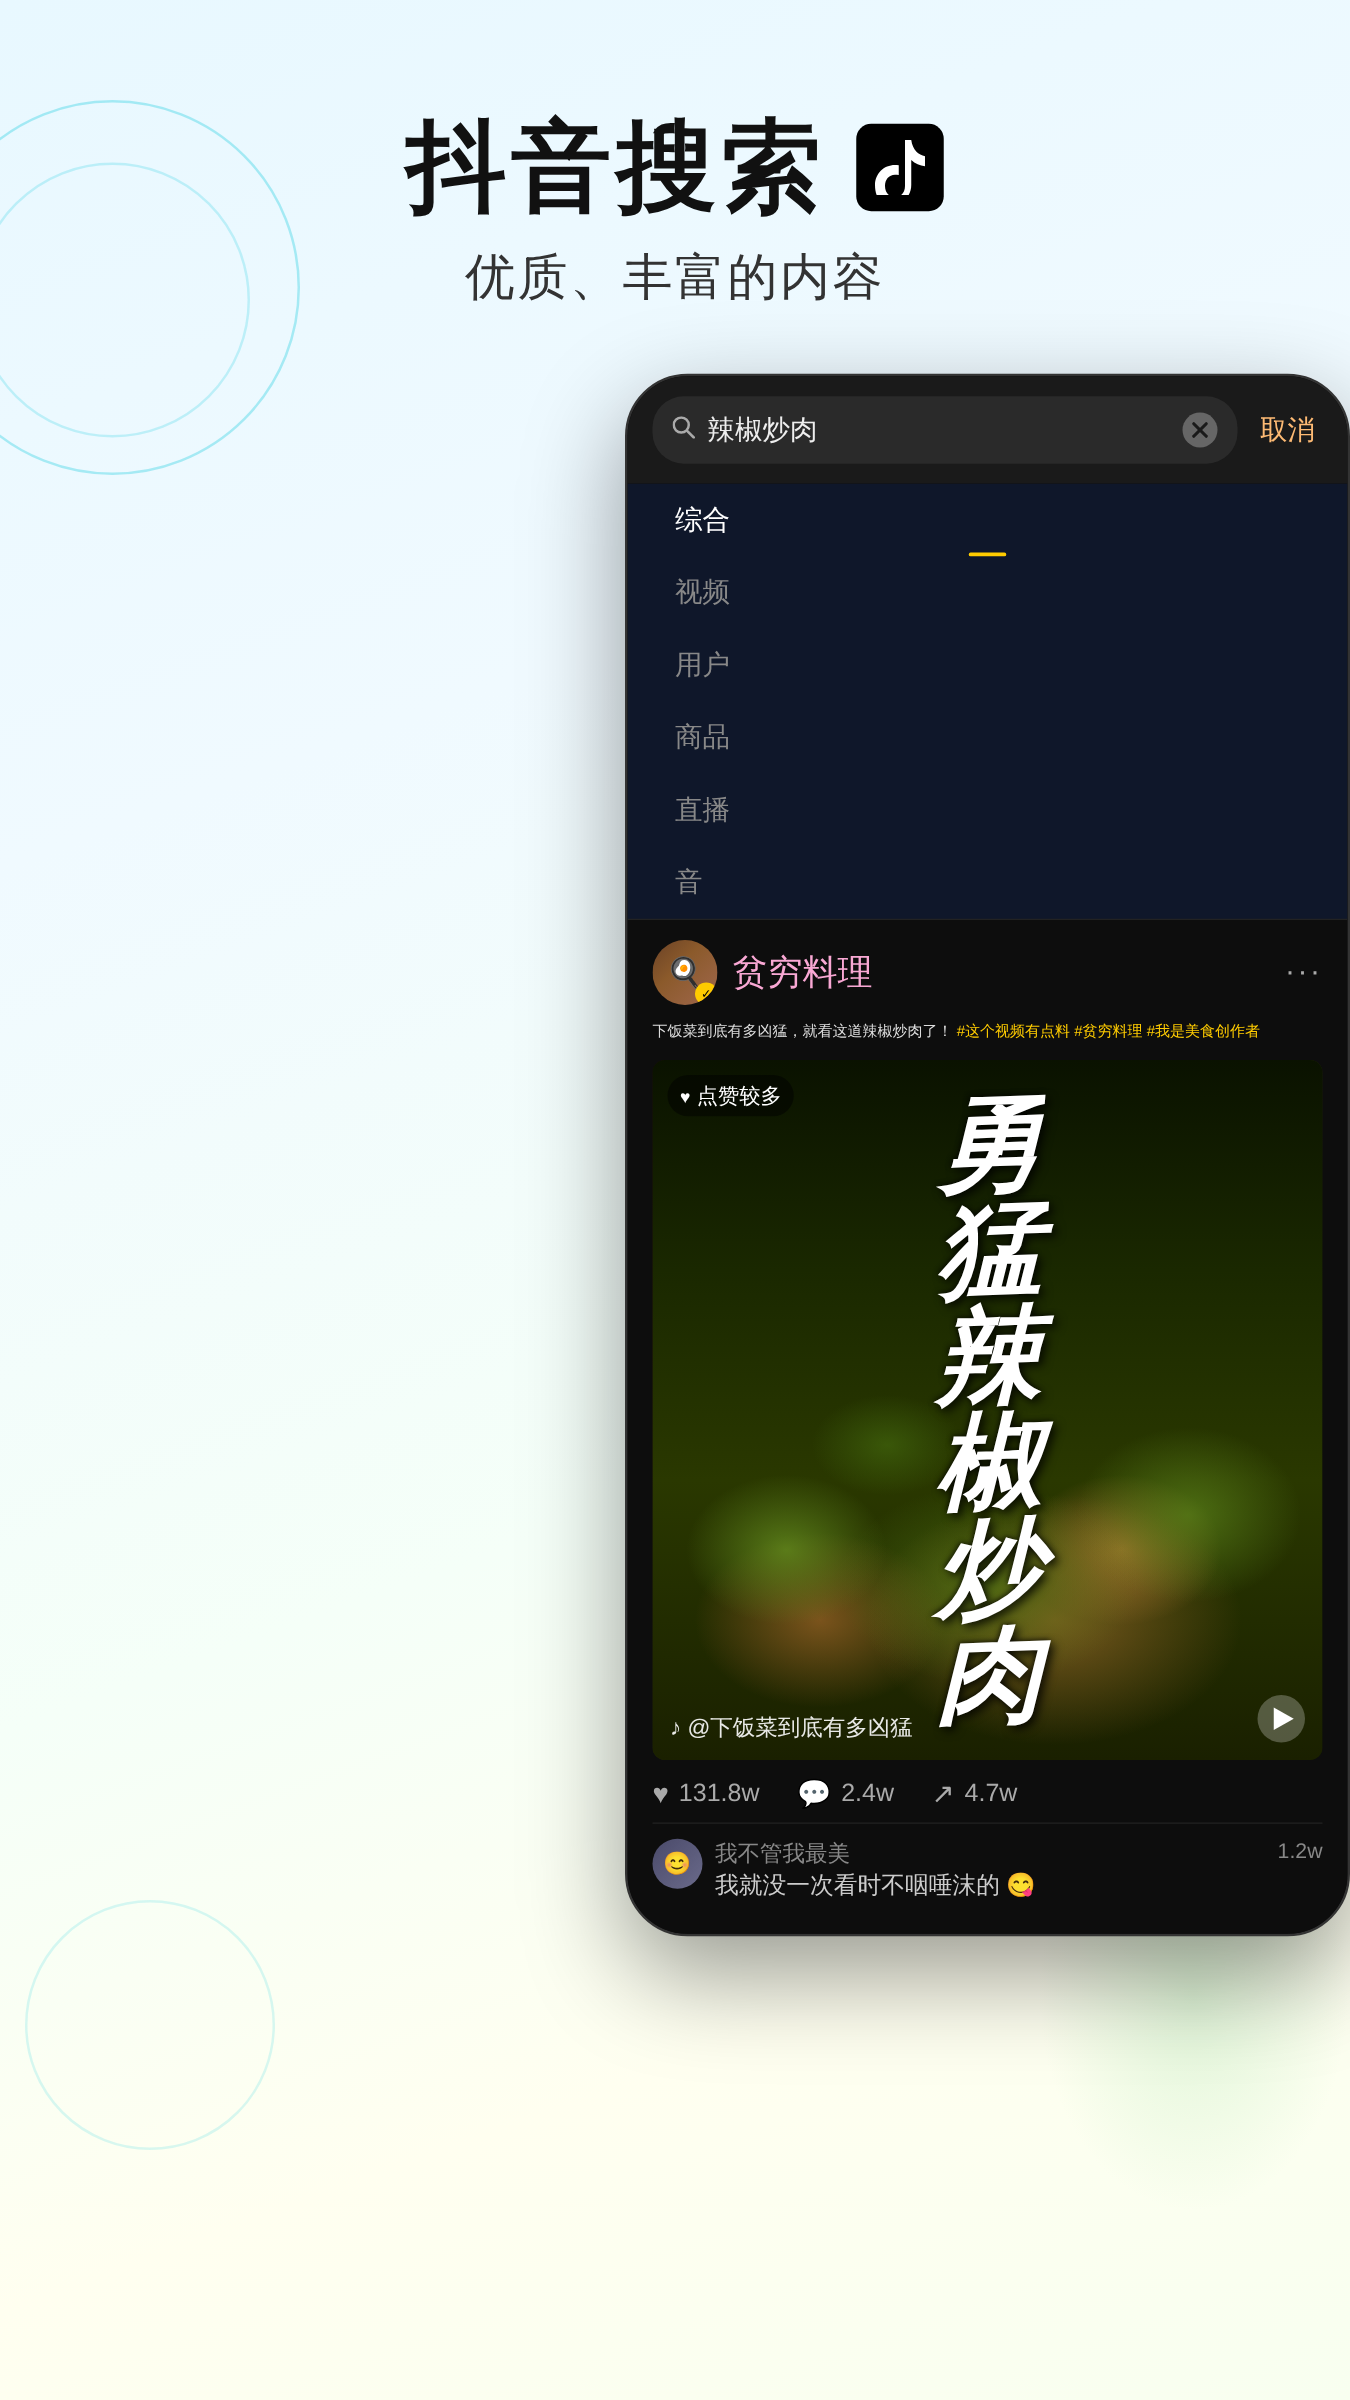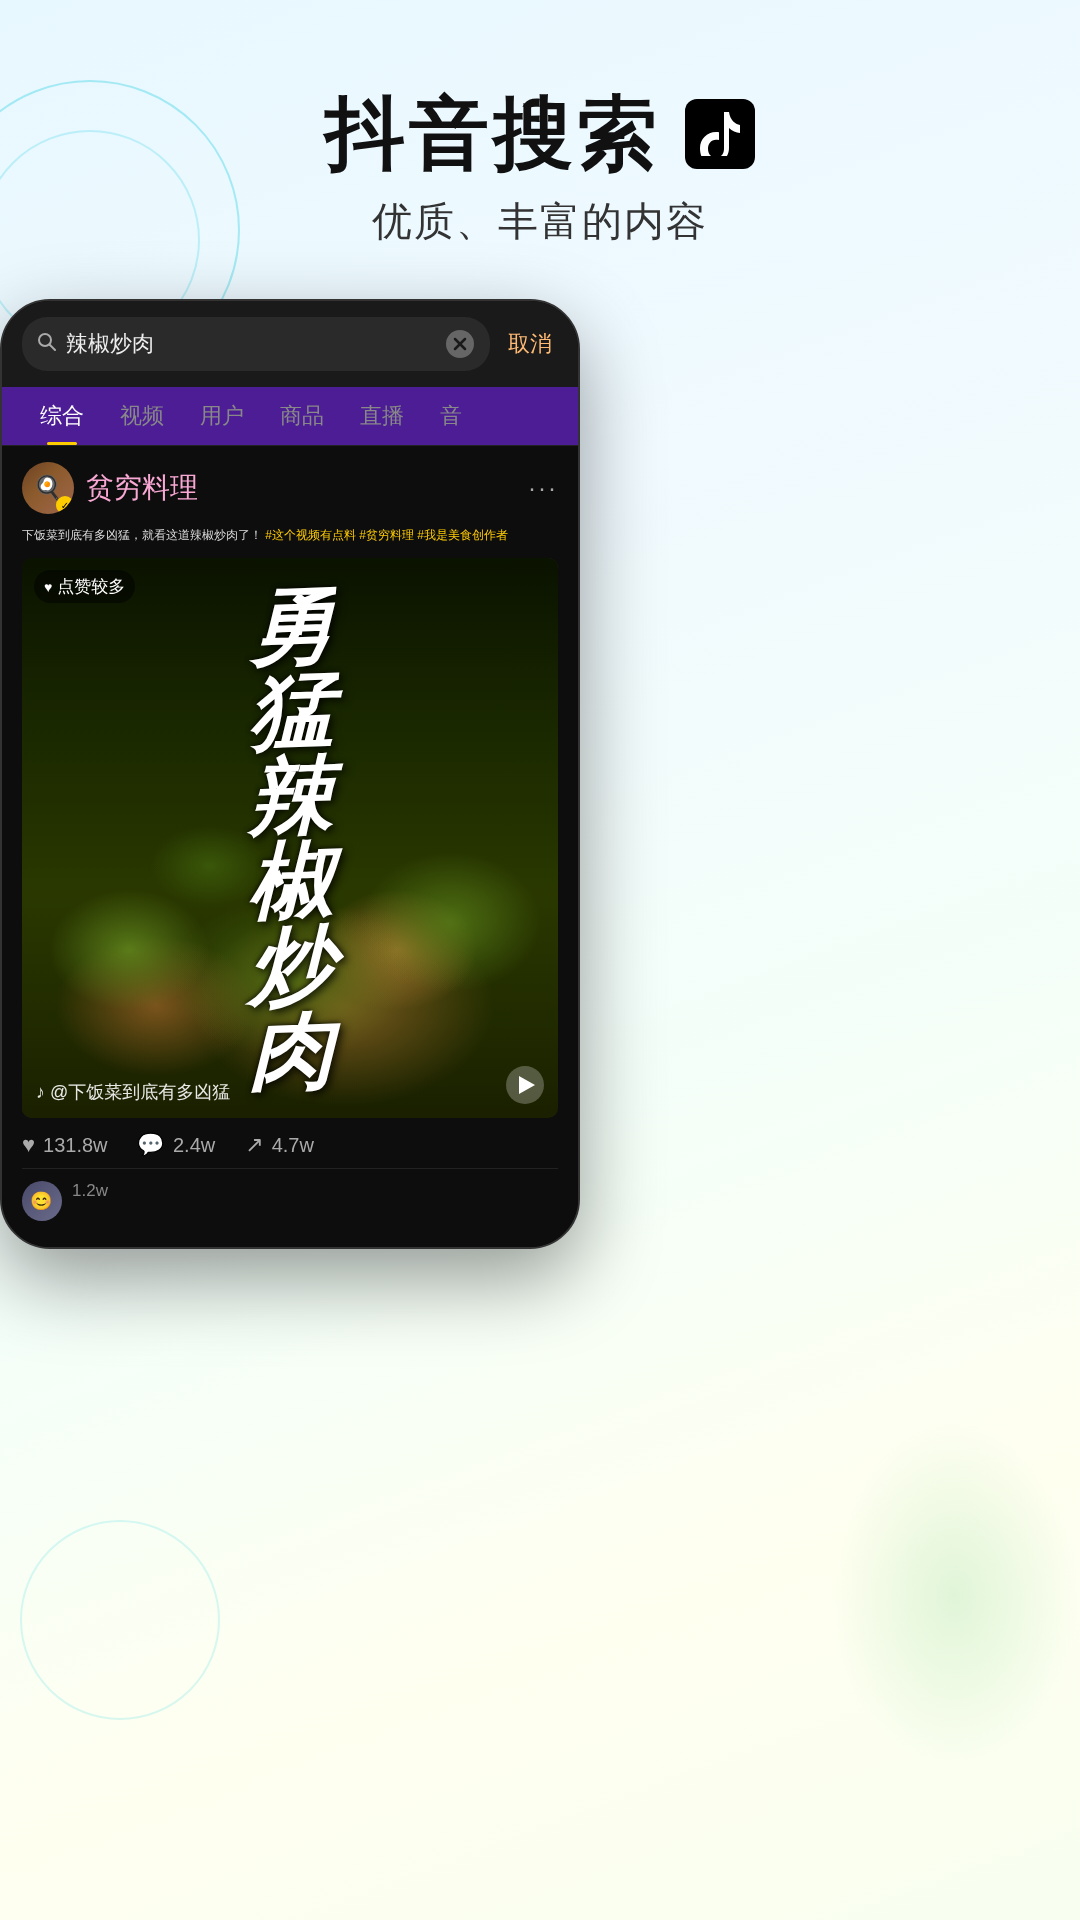--- a/index.html
+++ b/index.html
@@ -84,21 +84,21 @@
     .subtitle {
       font-size: 40px;
       color: #333;
       margin-top: 16px;
       letter-spacing: 2px;
     }
 
     
     .phone-container {
       display: flex;
-      justify-content: flex-start;
+      justify-content: flex-end;
       align-items: flex-start;
       padding-top: 10px;
     }
 
     .phone-mockup {
       width: 580px;
       background: #0a0a0a;
       border-radius: 50px;
       overflow: hidden;
       box-shadow: 0 30px 80px rgba(0,0,0,0.4);
@@ -151,24 +151,25 @@
 
     .cancel-btn {
       color: #fdba74;
       font-size: 22px;
       white-space: nowrap;
       padding: 0 6px;
     }
 
     
     .tabs-container {
-      background: #4c1d95;
+      background: #0f172a;
       display: flex;
       padding: 0 20px;
       border-bottom: 1px solid #222;
+      flex-direction: column;
     }
 
     .tab-item {
       padding: 14px 18px;
       color: #888;
       font-size: 22px;
       position: relative;
     }
 
     .tab-item.active {
@@ -556,19 +557,23 @@
         </div>
         <div class="stat-item">
           <span class="stat-icon">↗</span>
           <span>4.7w</span>
         </div>
       </div>
 
       <div class="comment-section">
         <div class="comment-item">
           <div class="comment-avatar">😊</div>
+          <div class="comment-content">
+            <span class="comment-user">我不管我最美</span><br>
+            <span class="comment-text">我就没一次看时不咽唾沫的 😋</span>
+          </div>
           <span class="comment-likes">1.2w</span>
         </div>
       </div>
 
     </div>
   </div>
 </div>
 
 </body></html>

